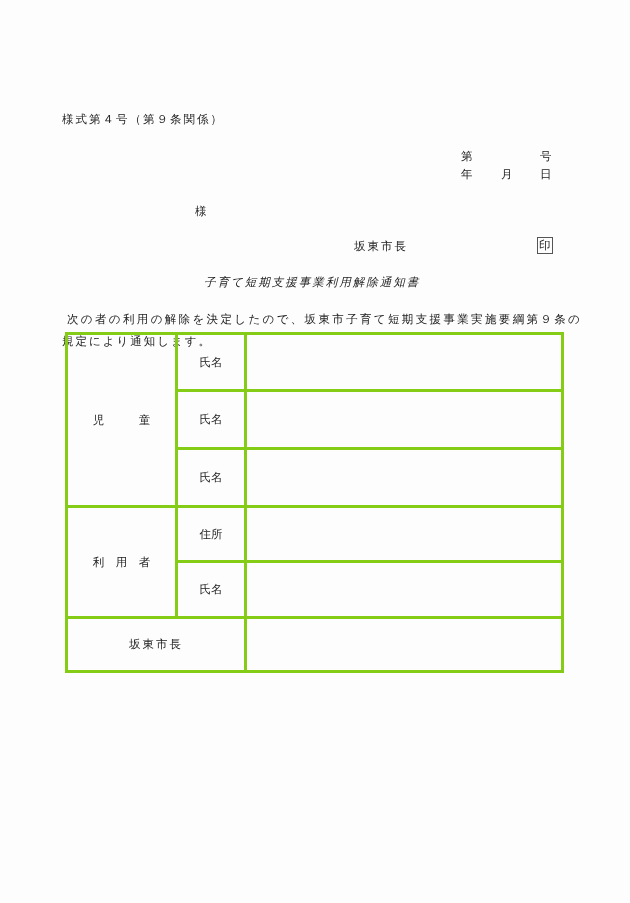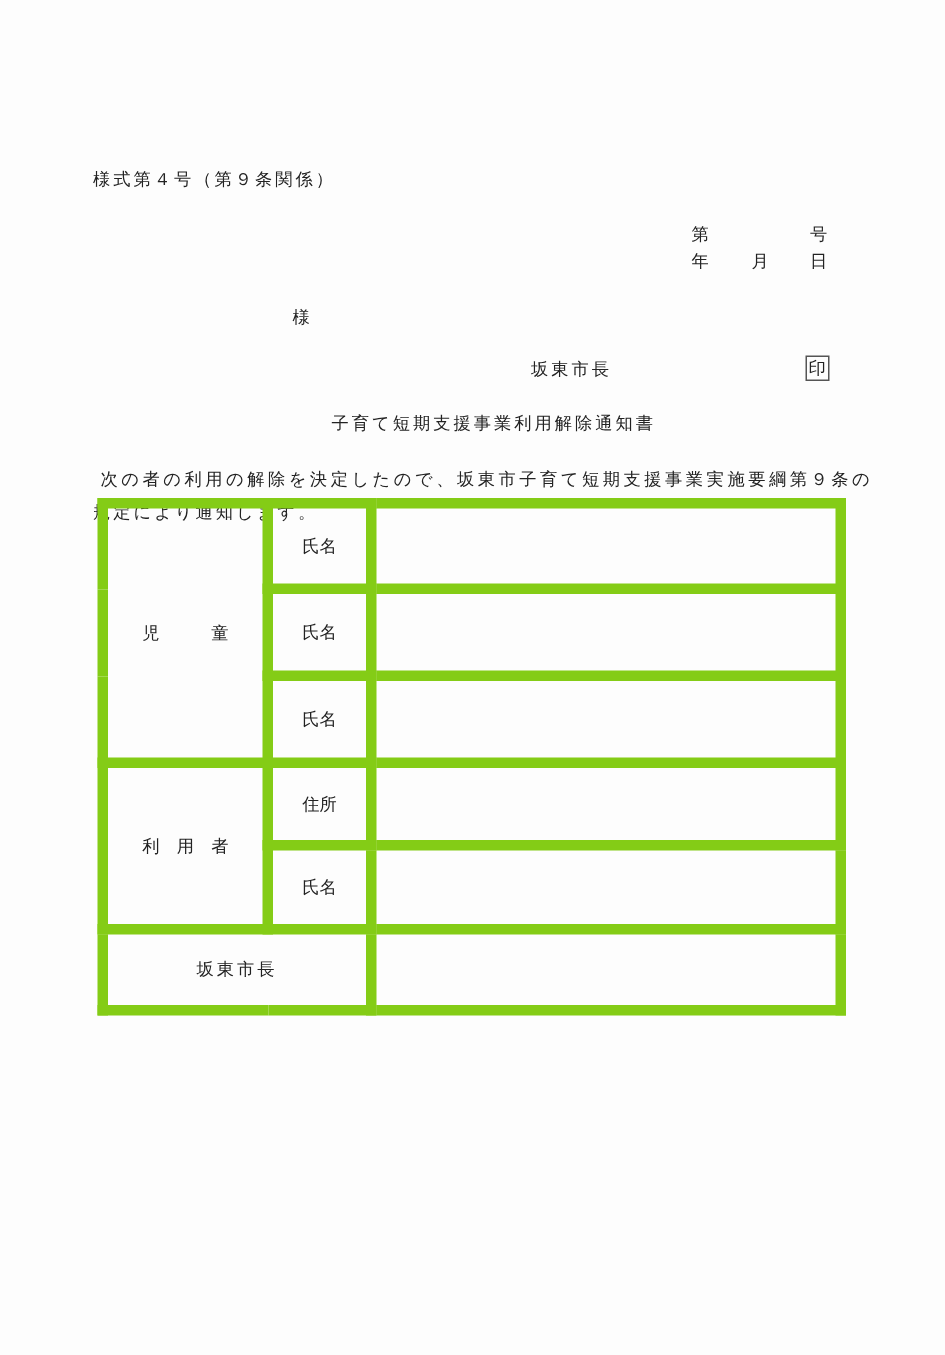--- a/index.html
+++ b/index.html
@@ -11,21 +11,21 @@
     .abs { position: absolute; white-space: nowrap; margin-top: 32px; }
     .spaced { letter-spacing: 2px; }
     .stamp {
       display: inline-block; border: 1px solid #555; padding: 0 1px; line-height: 15px;
     }
     .doc-table {
       position: absolute; left: 65px; top: 332px; width: 499px; height: 338px;
       border-collapse: collapse; table-layout: fixed;
     }
     .doc-table td {
-      border: 7px solid #84cc16; text-align: center; vertical-align: middle; padding: 0;
+      border: 3px solid #84cc16; text-align: center; vertical-align: middle; padding: 0;
       font-size: 11.5px;
     }
   </style>
 </head>
 <body>
 
 <div>
 
   <div class="abs spaced" style="left:62px; top:80px;">様式第４号（第９条関係）</div>
 
@@ -35,21 +35,21 @@
   <div class="abs" style="left:501px; top:135px;">月</div>
   <div class="abs" style="left:540px; top:135px;">日</div>
 
   <div class="abs" style="left:195px; top:172px;">様</div>
 
   <div class="abs spaced" style="left:354px; top:207px;">坂東市長</div>
   <div class="abs" style="left:537px; top:205px;">
     <span class="stamp">印</span>
   </div>
 
-  <div class="abs spaced" style="left:221px; top:243px;">子育て短期支援事業利用解除通知書</div>
+  <div class="abs spaced" style="left:204px; top:243px;font-style:italic;">子育て短期支援事業利用解除通知書</div>
 
   <div class="abs spaced" style="left:67px; top:280px; letter-spacing:2.35px;">次の者の利用の解除を決定したので、坂東市子育て短期支援事業実施要綱第９条の</div>
   <div class="abs spaced" style="left:62px; top:302px;">規定により通知します。</div>
 
   <table class="doc-table">
     <colgroup>
       <col style="width:110px">
       <col style="width:69px">
       <col>
     </colgroup>

